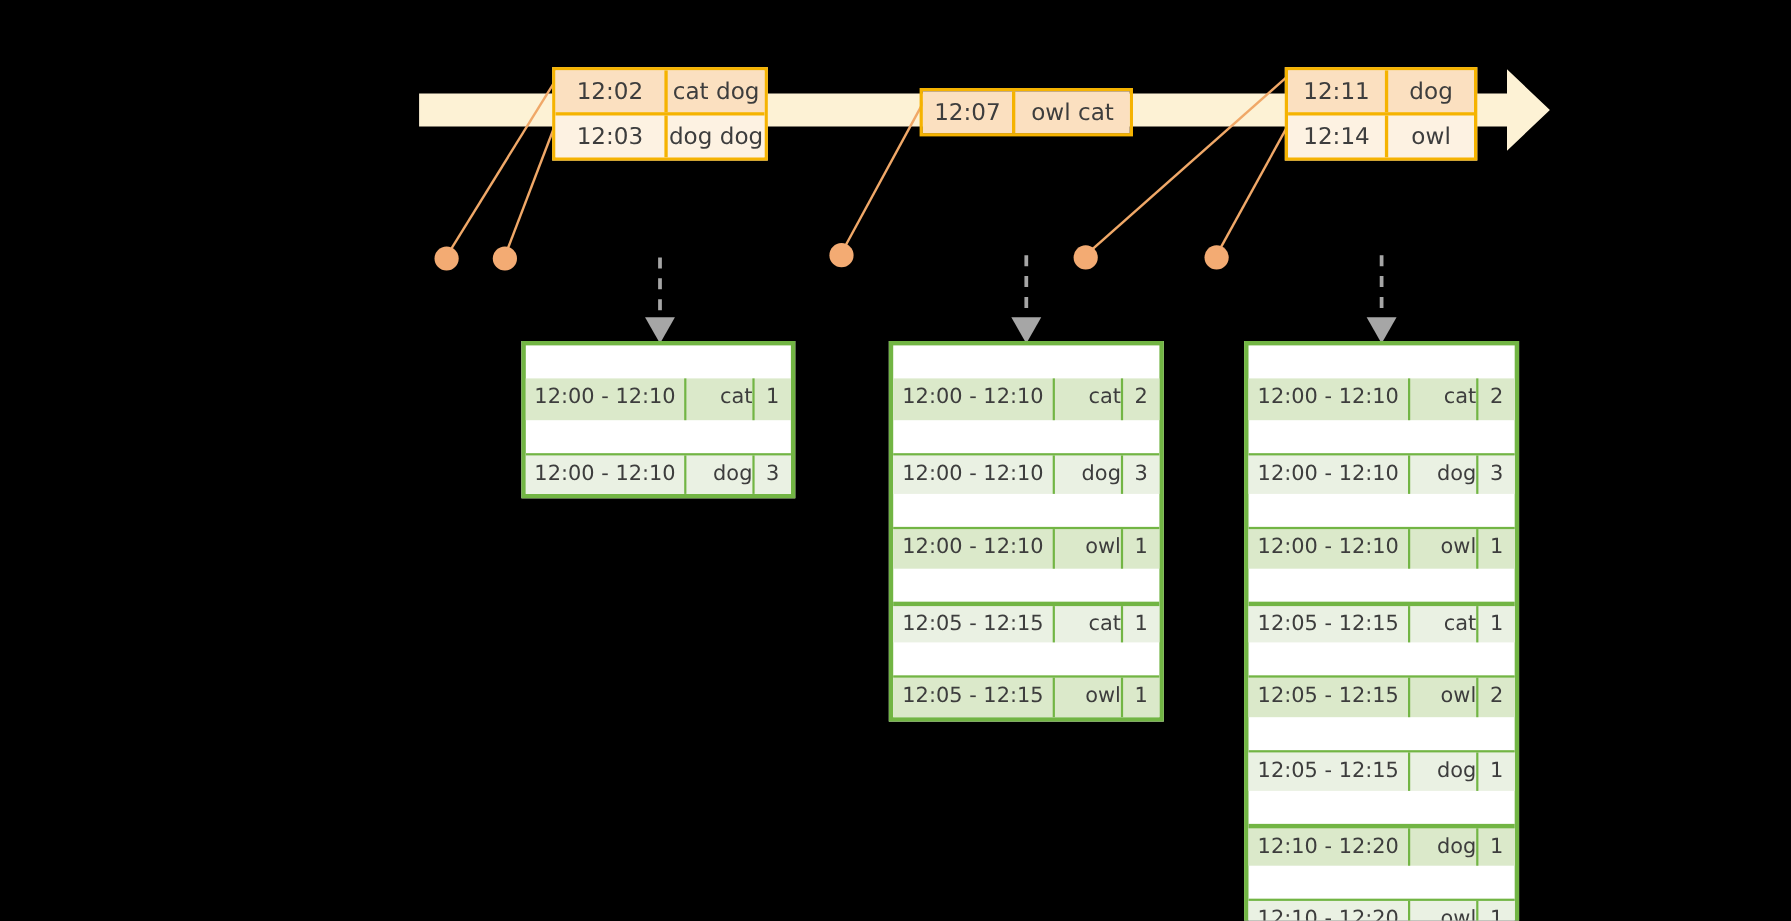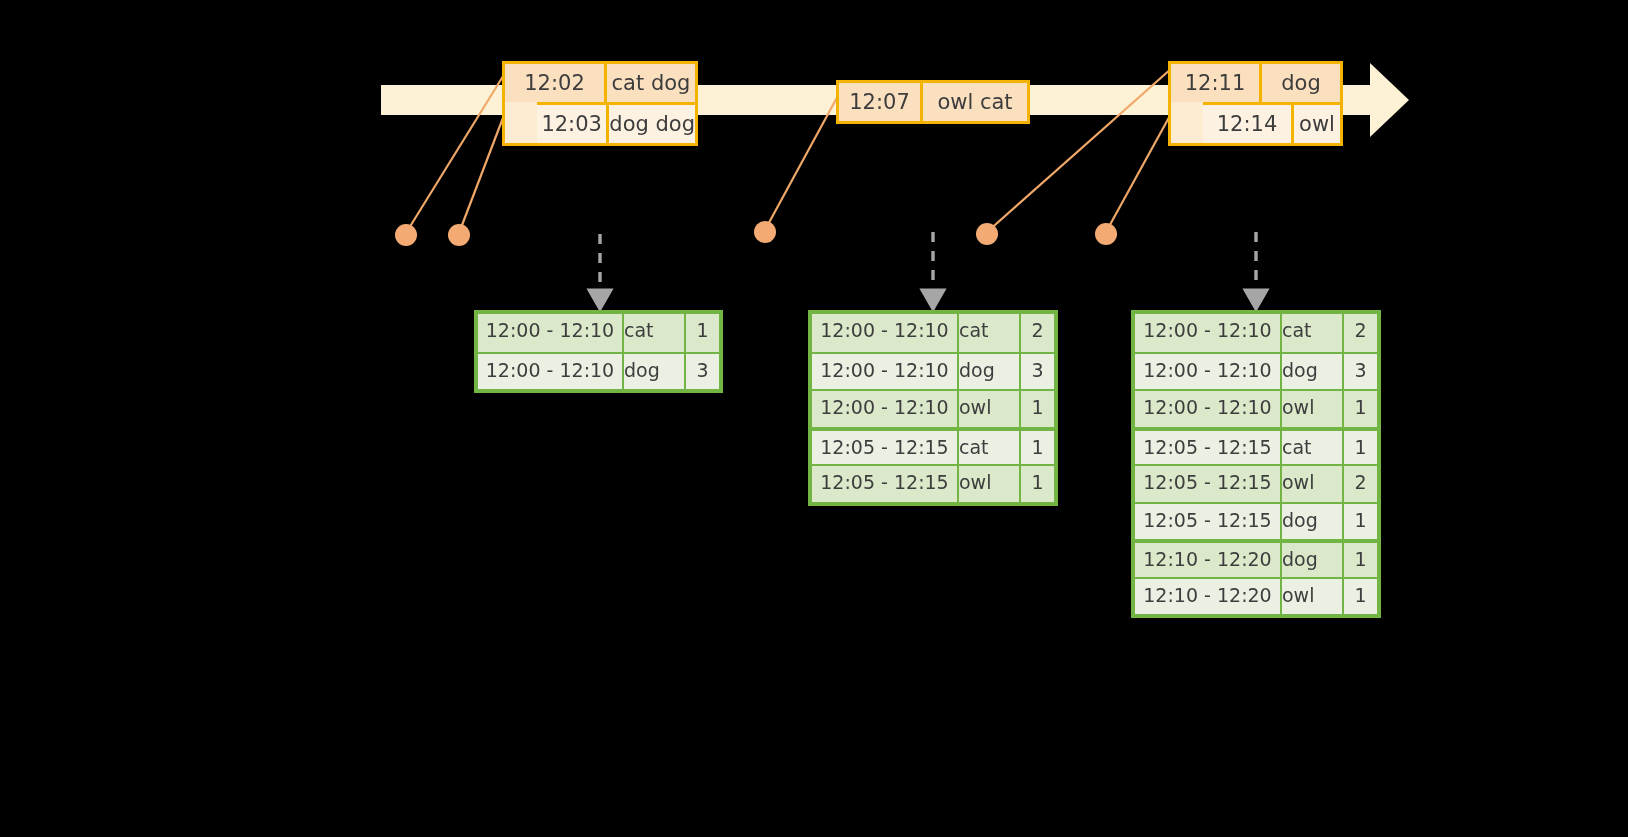--- a/index.html
+++ b/index.html
@@ -33,21 +33,21 @@
     box-sizing: border-box;
     background: #fdebd2;
     z-index: 5;
   }
   .event-row {
     display: flex;
     box-sizing: border-box;
   }
   .event-row.row-a { background: #fbe0c0; }
   .event-row.row-b { background: #fdf2e2; }
-  .event-row + .event-row { border-top: 3px solid #f5b301; margin-left: 32px; }
+  .event-row + .event-row { border-top: 3px solid #f5b301; }
   .ev-time {
     box-sizing: border-box;
     border-right: 3px solid #f5b301;
     text-align: center;
     color: #3d3d3d;
     font-size: 21px;
     line-height: 38px;
     height: 38px;
     white-space: nowrap;
   }
@@ -75,39 +75,40 @@
     position: absolute;
     border: 4px solid #72b544;
     box-sizing: border-box;
     background: #ffffff;
     z-index: 4;
   }
   .rt-row {
     display: flex;
     box-sizing: border-box;
     height: 37.5px;
+    margin-top: 30px;
   }
   .rt-row.shade-a { background: #dbe9ca; }
   .rt-row.shade-b { background: #eaf1e3; }
   .rt-row + .rt-row { border-top: 2px solid #72b544; }
   .rt-row.group-start + .rt-row,
   .rt-row.group-break { border-top: 4px solid #72b544; }
   .rt-window {
     box-sizing: border-box;
     border-right: 2px solid #72b544;
     text-align: center;
     color: #3d3d3d;
     font-size: 19px;
     line-height: 33.5px;
     white-space: nowrap;
   }
   .rt-key {
     box-sizing: border-box;
     border-right: 2px solid #72b544;
-    text-align: left;
+    text-align: right;
     color: #3d3d3d;
     font-size: 19px;
     line-height: 33.5px;
     white-space: nowrap;
   }
   .rt-count {
     box-sizing: border-box;
     text-align: center;
     color: #3d3d3d;
     font-size: 19px;

